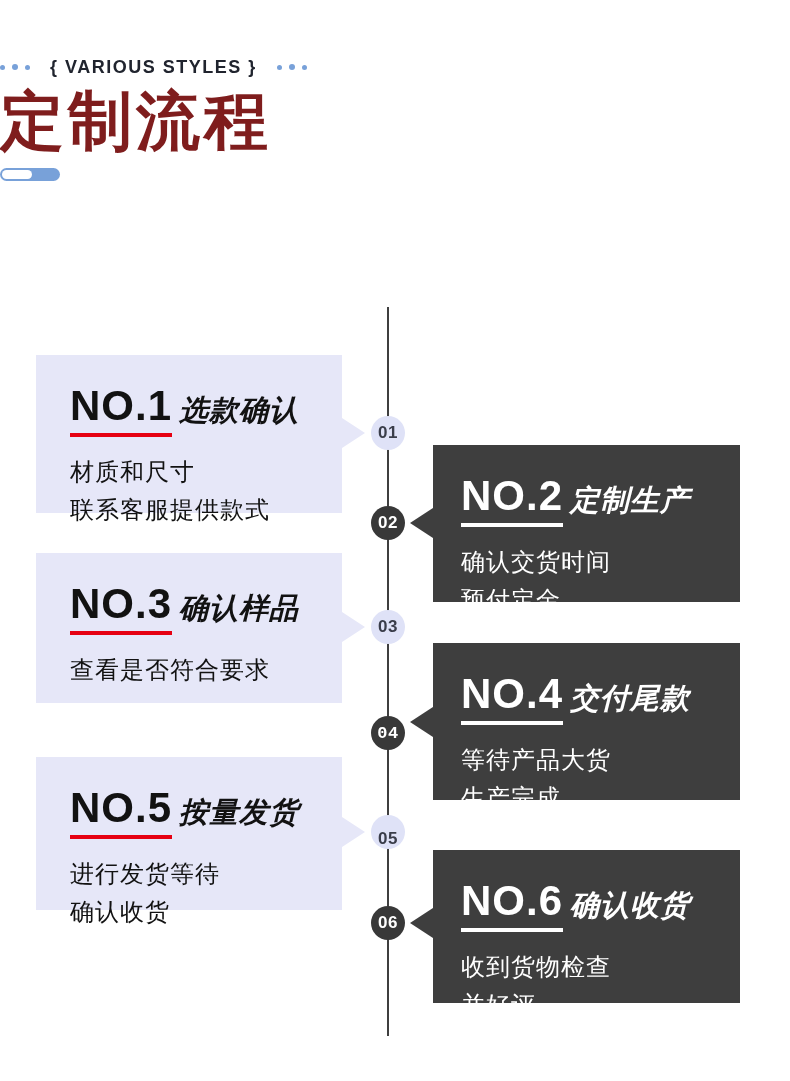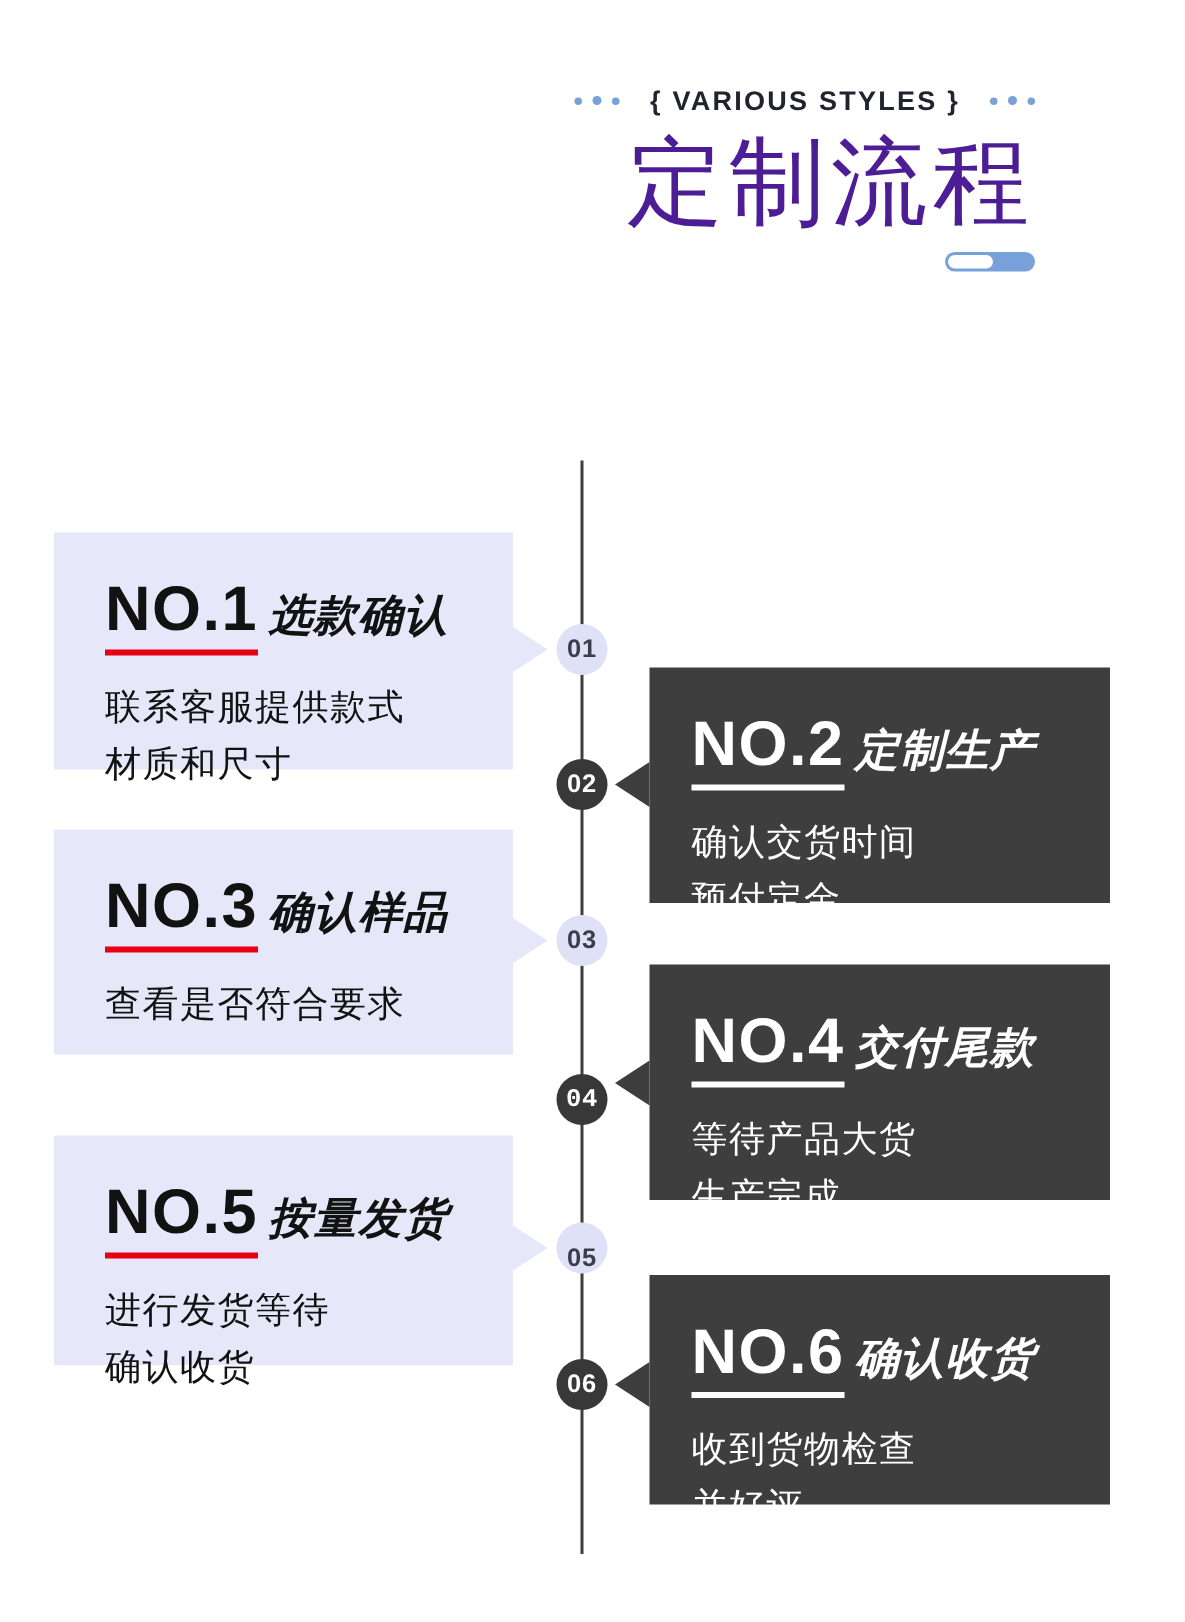--- a/index.html
+++ b/index.html
@@ -12,27 +12,27 @@
     --timeline_line:#3f3f3f;
     --ink:#111111;
   }
   *{margin:0;padding:0;box-sizing:border-box;}
   html,body{background:#ffffff;}
   body{
     width:790px;height:1081px;position:relative;overflow:hidden;
     font-family:"Liberation Sans","DejaVu Sans",sans-serif;color:var(--ink);
   }
   
-  .header{position:absolute;top:52px;left:0;width:690px;display:flex;flex-direction:column;align-items:flex-end;}
+  .header{position:absolute;top:52px;left:0;width:690px;display:flex;flex-direction:column;align-items:flex-start;}
   .eyebrow{display:flex;align-items:center;gap:20px;height:30px;}
   .dots{display:flex;align-items:center;gap:7px;}
   .dots i{display:block;width:5px;height:5px;border-radius:50%;background:var(--accent_blue);}
   .dots i:nth-child(2){width:6px;height:6px;}
   .eyebrow-text{font-size:18px;font-weight:700;letter-spacing:1.5px;color:#20242e;}
-  .main-title{margin-top:4px;font-size:64px;font-weight:400;letter-spacing:4px;color:#4c1d95;line-height:1.1;}
+  .main-title{margin-top:4px;font-size:64px;font-weight:700;letter-spacing:4px;color:#7f1d1d;line-height:1.1;}
   .pill{margin-top:12px;width:60px;height:13px;border-radius:7px;background:var(--accent_blue);position:relative;}
   .pill-knob{position:absolute;left:2px;top:2px;width:30px;height:9px;border-radius:5px;background:#ffffff;}
   .subtitle{margin-top:24px;font-size:29px;font-weight:400;color:#1a1a1a;letter-spacing:1px;}
   
   #page{position:absolute;inset:0;}
   .timeline-line{position:absolute;left:387px;top:307px;width:2px;height:729px;background:var(--timeline_line);}
   
   .card{position:absolute;}
   .card.light{background:var(--light_card_bg);color:#121212;padding:30px 16px 0 34px;}
   .card.dark{background:var(--dark_card_bg);color:#ffffff;padding:30px 12px 0 28px;}
@@ -81,22 +81,22 @@
   <div class="timeline-line"></div>
 
   <div id="steps">
   <div class="step">
     <div class="card light" style="left: 36px; top: 355px; width: 306px; height: 158px;">
       <div class="card-head">
         <span class="no">NO.1</span>
         <span class="card-title">选款确认</span>
       </div>
       <div class="desc">
+            <div>材质和尺寸</div>
             <div>联系客服提供款式</div>
-            <div>材质和尺寸</div>
           </div>
     </div>
     <span class="arrow arrow-right" style="left: 342px; top: 418px;"></span>
     <div class="circle light" style="left: 371px; top: 416px;">
       <span>01</span>
     </div>
   </div>
 
   <div class="step">
     <div class="card dark" style="left: 433px; top: 445px; width: 307px; height: 157px;">

